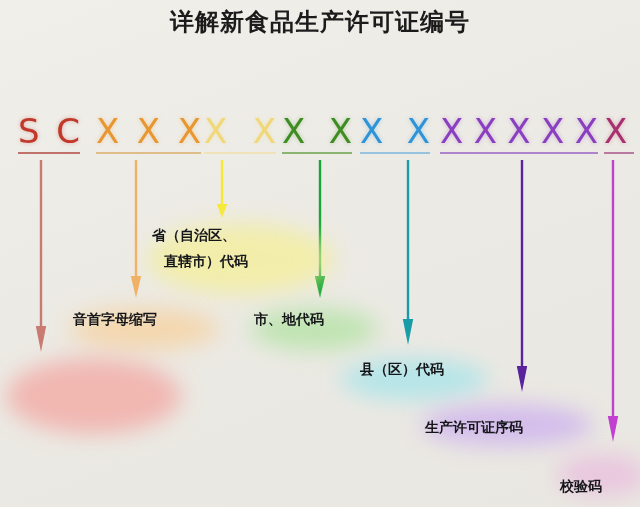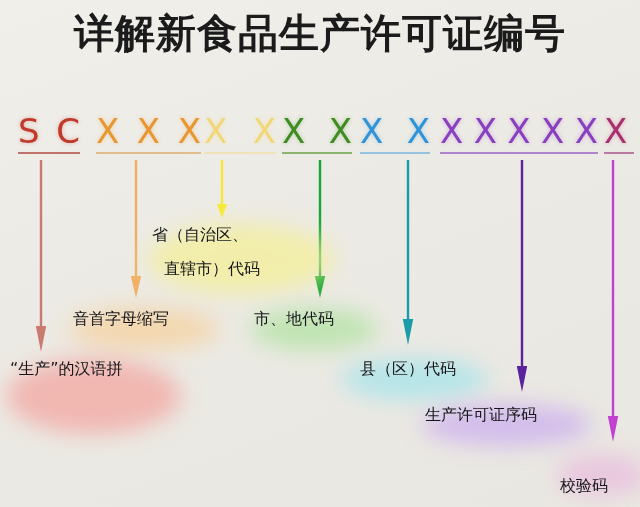--- a/index.html
+++ b/index.html
@@ -20,21 +20,21 @@
     width: 640px;
     height: 507px;
     background: linear-gradient(160deg, #f0efea 0%, #eceae4 45%, #e9e7e1 100%);
   }
   
   #title {
     position: absolute;
     left: 0; top: 6px;
     width: 640px;
     text-align: center;
-    font-size: 40px;
+    font-size: 24px;
     font-weight: bold;
     letter-spacing: 1px;
     color: #1b1b1b;
     font-family: "DejaVu Sans", "Liberation Sans", sans-serif;
     white-space: nowrap;
   }
   
   #code-row {
     position: absolute;
     left: 0; top: 112px;
@@ -64,22 +64,22 @@
     width: 100%;
     opacity: 0.75;
   }
   
   .arrow {
     position: absolute;
   }
   
   .label {
     position: absolute;
-    font-size: 16px;
-    font-weight: normal;
+    font-size: 14px;
+    font-weight: bold;
     color: #15161a;
     line-height: 26px;
     white-space: pre;
     font-family: "DejaVu Sans", "Liberation Sans", sans-serif;
   }
   .label .hl {
     position: relative;
     z-index: 2;
   }
   .glow {
@@ -164,28 +164,28 @@
         <polygon points="2.8,206 13.2,206 8,232" fill="#5b229e"></polygon>
       </svg>
       <svg class="arrow" width="16" height="282" viewBox="0 0 16 282" style="left: 605px; top: 160px;">
         <rect x="6.8" y="0" width="2.4" height="267.7" fill="#c23fd0"></rect>
         <polygon points="2.8,256 13.2,256 8,282" fill="#c23fd0"></polygon>
       </svg>
     </div>
 
   <div id="label-layer">
       <div class="glow" style="background: rgb(244, 239, 154); width: 185px; height: 70px; left: 148px; top: 224px; opacity: 0.78;"></div>
-      <div class="label" style="left: 152px; top: 222px;"><div class="hl">省（自治区、</div><div class="hl" style="padding-left: 12px; margin-top: 8px;">直辖市）代码</div></div>
+      <div class="label" style="left: 152px; top: 222px;"><div class="hl">省（自治区、</div><div class="hl" style="padding-left: 12px;">直辖市）代码</div></div>
       <div class="glow" style="background: rgb(246, 210, 160); width: 150px; height: 42px; left: 69px; top: 308px; opacity: 0.78;"></div>
       <div class="label" style="left: 73px; top: 306px;"><div class="hl">音首字母缩写</div></div>
       <div class="glow" style="background: rgb(179, 227, 164); width: 128px; height: 42px; left: 250px; top: 308px; opacity: 0.78;"></div>
       <div class="label" style="left: 254px; top: 306px;"><div class="hl">市、地代码</div></div>
       <div class="glow" style="background: rgb(243, 169, 164); width: 175px; height: 76px; left: 6px; top: 358px; opacity: 0.78;"></div>
-      <div class="label" style="left: 10px; top: 356px;"><div class="hl">“生产”的汉语拼</div></div>
+      <div class="label" style="left: 10px; top: 356px;"></div>
       <div class="glow" style="background: rgb(166, 228, 234); width: 148px; height: 42px; left: 340px; top: 358px; opacity: 0.78;"></div>
       <div class="label" style="left: 360px; top: 356px;"><div class="hl">县（区）代码</div></div>
       <div class="glow" style="background: rgb(205, 176, 239); width: 172px; height: 42px; left: 421px; top: 404px; opacity: 0.78;"></div>
-      <div class="label" style="left: 425px; top: 402px;"><div class="hl">生产许可证序码</div></div>
+      <div class="label" style="left: 425px; top: 414px;"><div class="hl">生产许可证序码</div></div>
       <div class="glow" style="background: rgb(233, 190, 222); width: 92px; height: 42px; left: 556px; top: 454px; opacity: 0.78;"></div>
       <div class="label" style="left: 560px; top: 473px;"><div class="hl">校验码</div></div>
     </div>
 
 </div>
 
 </body></html>

